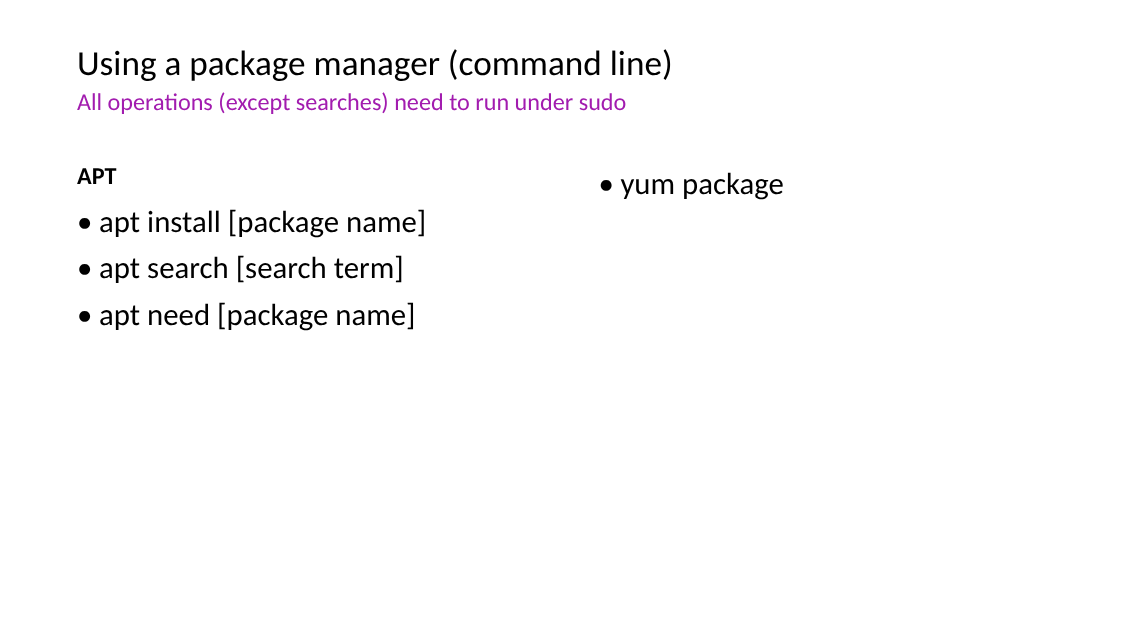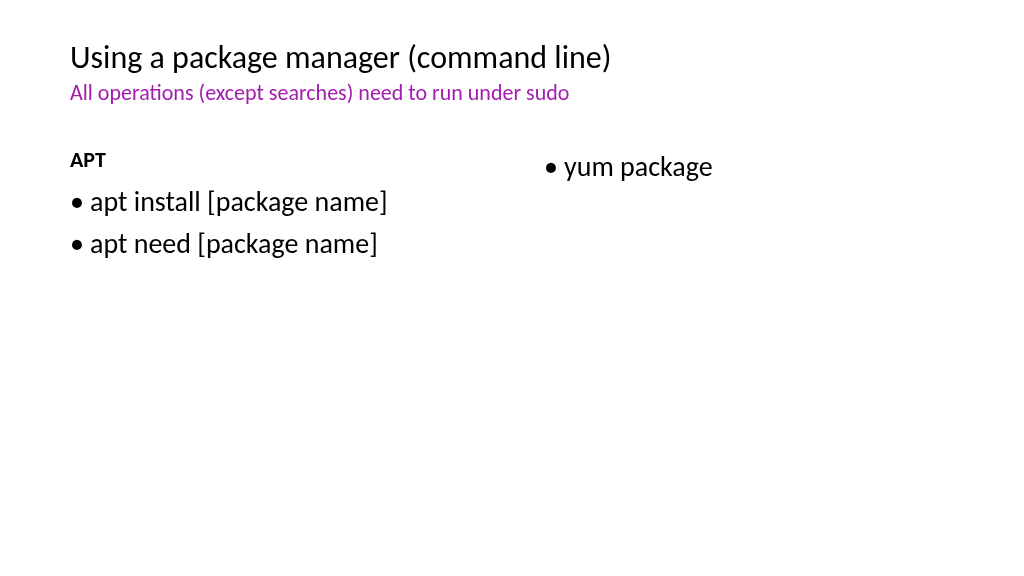--- a/index.html
+++ b/index.html
@@ -60,20 +60,21 @@
 <body>
 
 <h1 class="title">Using a package manager (command line)</h1>
 <p class="subtitle">All operations (except searches) need to run under sudo</p>
 
 <div class="columns">
   <div class="column">
     <div class="col-heading">APT</div>
     <ul>
       <li>apt install [package name]</li>
+      <li>apt search [search term]</li>
       <li>apt need [package name]</li>
     </ul>
   </div>
   <div class="column">
     <ul>
       <li>yum package</li>
     </ul>
   </div>
 </div>
 

